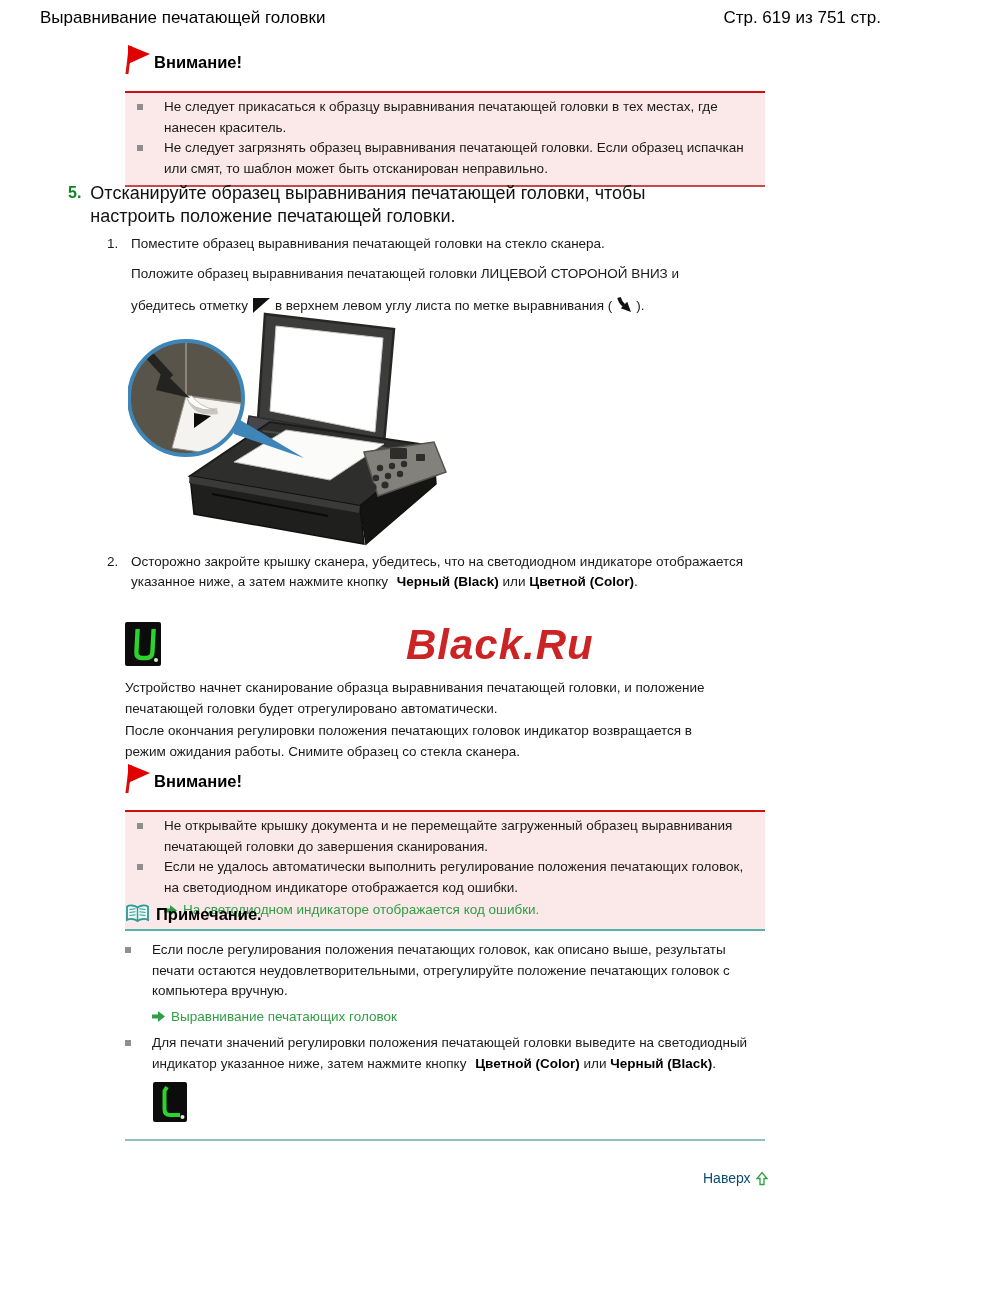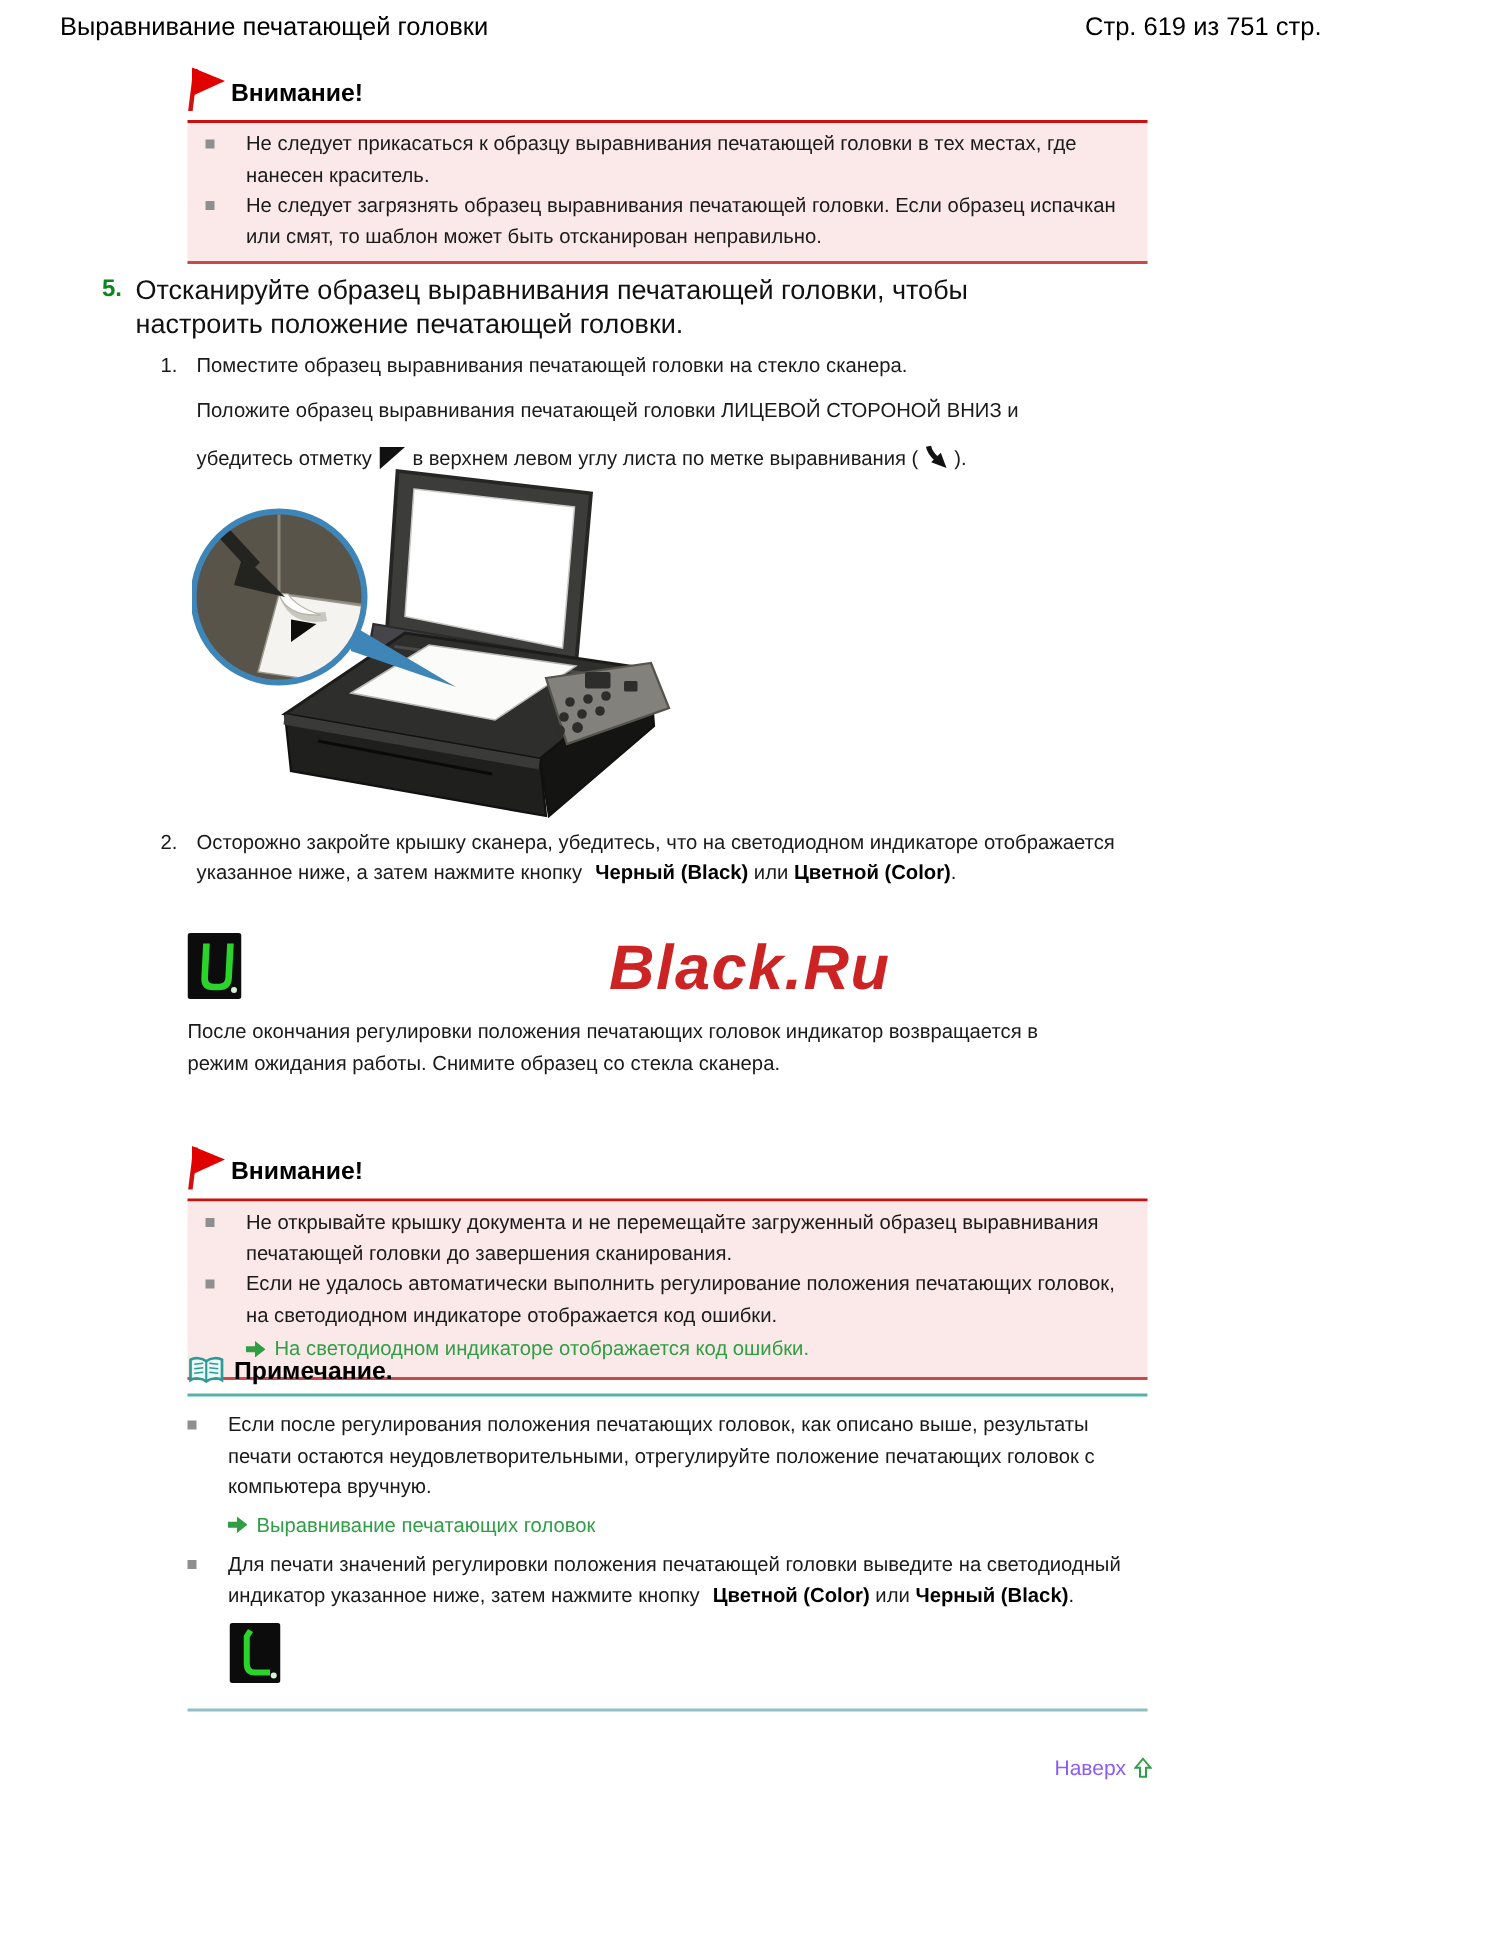--- a/index.html
+++ b/index.html
@@ -4,21 +4,21 @@
 <style>
   html,body { margin:0; padding:0; background:#ffffff; }
   body { font-family:"Liberation Sans", sans-serif; color:#1a1a1a; }
   .page { position:relative; width:925px; height:1294px; background:#ffffff; overflow:hidden; }
 
   
   .header { position:absolute; top:8px; left:40px; right:44px; display:flex; justify-content:space-between; font-size:17px; color:#000; }
 
   
   .attn { position:absolute; left:125px; width:640px; }
-  .attn-head { display:flex; align-items:flex-end; gap:3px; border-bottom:2px solid #cc0f0f; padding-bottom:7px; }
+  .attn-head { display:flex; align-items:flex-end; gap:3px; border-bottom:2px solid #cc0f0f; padding-bottom:18px; }
   .flag-icon { flex:0 0 auto; margin-bottom:-2px; }
   .attn-title { font-size:16.5px; font-weight:bold; color:#000; line-height:22px; }
   .attn-box { background:#fbe9e9; border-bottom:2px solid #c64a4a; padding:4px 16px 6px 12px; }
   .b-item { display:flex; gap:21px; font-size:13.5px; line-height:20.5px; color:#1a1a1a; }
   .b-sq { flex:0 0 auto; width:6px; height:6px; background:#8f8f8f; margin-top:7px; }
   .b-text { max-width:591px; }
 
   
   .step { position:absolute; top:182px; left:68px; display:flex; gap:9px; }
   .step-num { color:#0e8420; font-weight:bold; font-size:16px; line-height:22px; }
@@ -54,21 +54,21 @@
 
   
   .note { position:absolute; top:903px; left:125px; width:640px; }
   .note-head { display:flex; align-items:center; gap:6px; border-bottom:2px solid #57b1ab; padding-bottom:4px; margin-bottom:9px; }
   .note-title { font-size:16.5px; font-weight:bold; color:#000; line-height:22px; }
   .note .b-text { max-width:600px; }
   .note .link-line { margin:5px 0 6px 0; }
 
   .divider { position:absolute; top:1139px; left:125px; width:640px; border-top:2px solid #8fc0c3; }
 
-  .backtop { position:absolute; top:1170px; left:703px; display:flex; align-items:center; gap:5px; color:#8b5cf6; font-size:14px; cursor:pointer; }
+  .backtop { position:absolute; top:1170px; left:703px; display:flex; align-items:center; gap:5px; color:#0c4a6e; font-size:14px; cursor:pointer; }
 </style>
 </head>
 <body>
 
 <div class="page">
 
   <div class="header">
     <span>Выравнивание печатающей головки</span>
     <span>Стр. 619 из 751 стр.</span>
   </div>
@@ -175,20 +175,21 @@
       <g transform="skewX(-3)">
         <path d="M13,7 L13,30 Q13,36 19,36 L23,36 Q29,36 29,30 L29,7" stroke="#2bd42b" stroke-width="4.4" fill="none"></path>
       </g>
       <circle cx="31" cy="38" r="2" fill="#d8efd8"></circle>
     </svg>
   </div>
 
   <div class="watermark">Black.Ru</div>
 
   <div class="paras">
+    <p>Устройство начнет сканирование образца выравнивания печатающей головки, и положение печатающей головки будет отрегулировано автоматически.</p>
     <p>После окончания регулировки положения печатающих головок индикатор возвращается в режим ожидания работы. Снимите образец со стекла сканера.</p>
   </div>
 
   <div class="attn attn2">
     <div class="attn-head">
       <svg class="flag-icon" width="26" height="30" viewBox="0 0 26 30">
         <rect x="4" y="1" width="3" height="28" fill="#d40f0f" transform="skewX(-7)"></rect>
         <polygon points="3,0 25,9 3,19" fill="#e00000"></polygon>
       </svg>
       <span class="attn-title">Внимание!</span>

